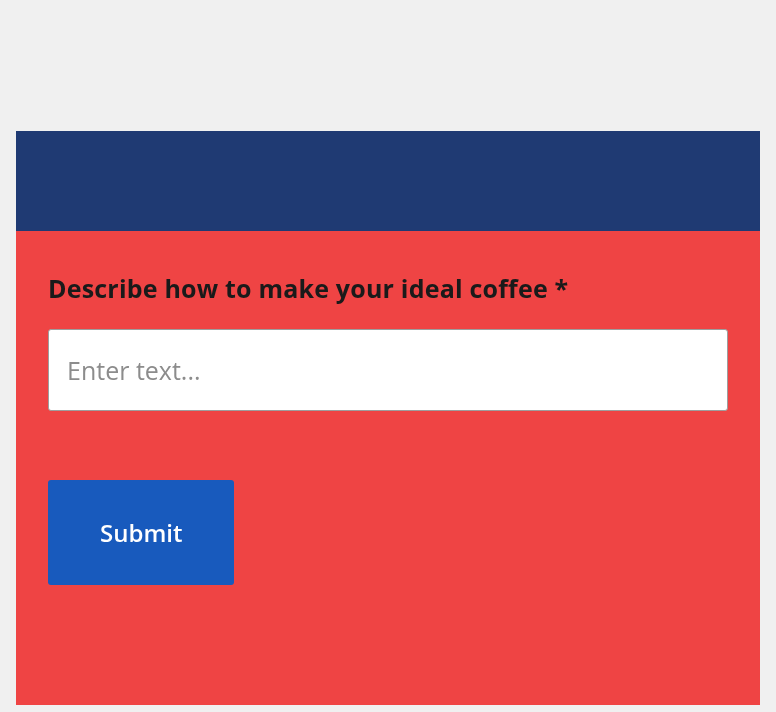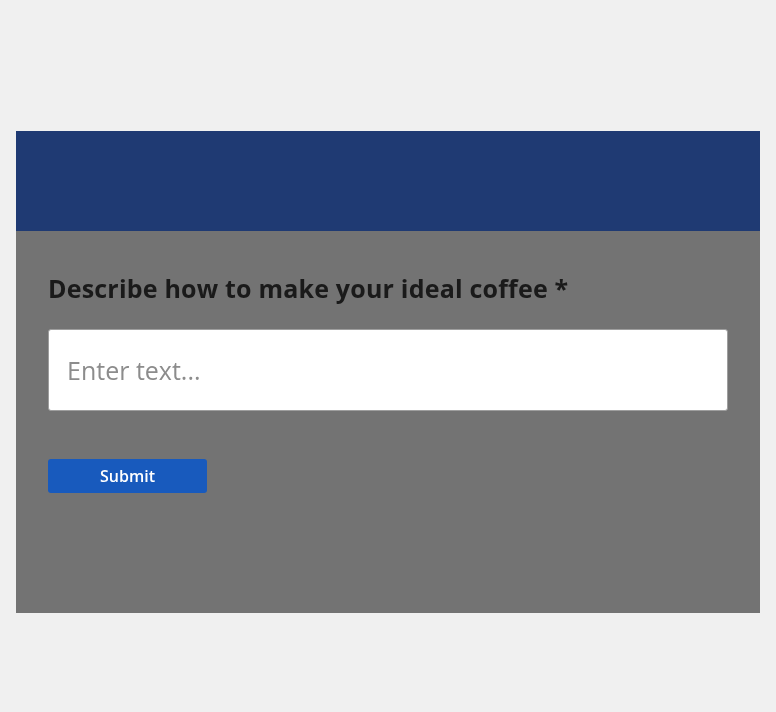--- a/index.html
+++ b/index.html
@@ -7,21 +7,21 @@
       width: 776px;
       height: 712px;
       background: #f0f0f0;
       font-family: "Open Sans", "Segoe UI", Tahoma, sans-serif;
       padding-top: 131px;
       padding-left: 16px;
       padding-right: 16px;
     }
     .card {
       width: 744px;
-      background: #737373;
+      background: #ef4444;
     }
     .header-band {
       width: 100%;
       height: 100px;
       background: #1f3a73;
     }
     .form-body {
       padding: 40px 32px 120px 32px;
     }
     .field-label {
@@ -39,27 +39,27 @@
       padding: 0 18px;
       font-size: 25px;
       font-family: inherit;
       color: #333;
       outline: none;
     }
     .text-input::placeholder {
       color: #8c8c8c;
     }
     .submit-btn {
-      margin-top: 48px;
+      margin-top: 69px;
       background: #185abd;
       color: #ffffff;
       border: none;
-      font-size: 16px;
+      font-size: 24px;
       font-weight: 600;
-      padding: 6px 52px;
+      padding: 36px 52px;
       border-radius: 3px;
       cursor: pointer;
       font-family: inherit;
     }
   </style>
 </head>
 <body>
 
 <div class="card">
   <div class="header-band"></div>

